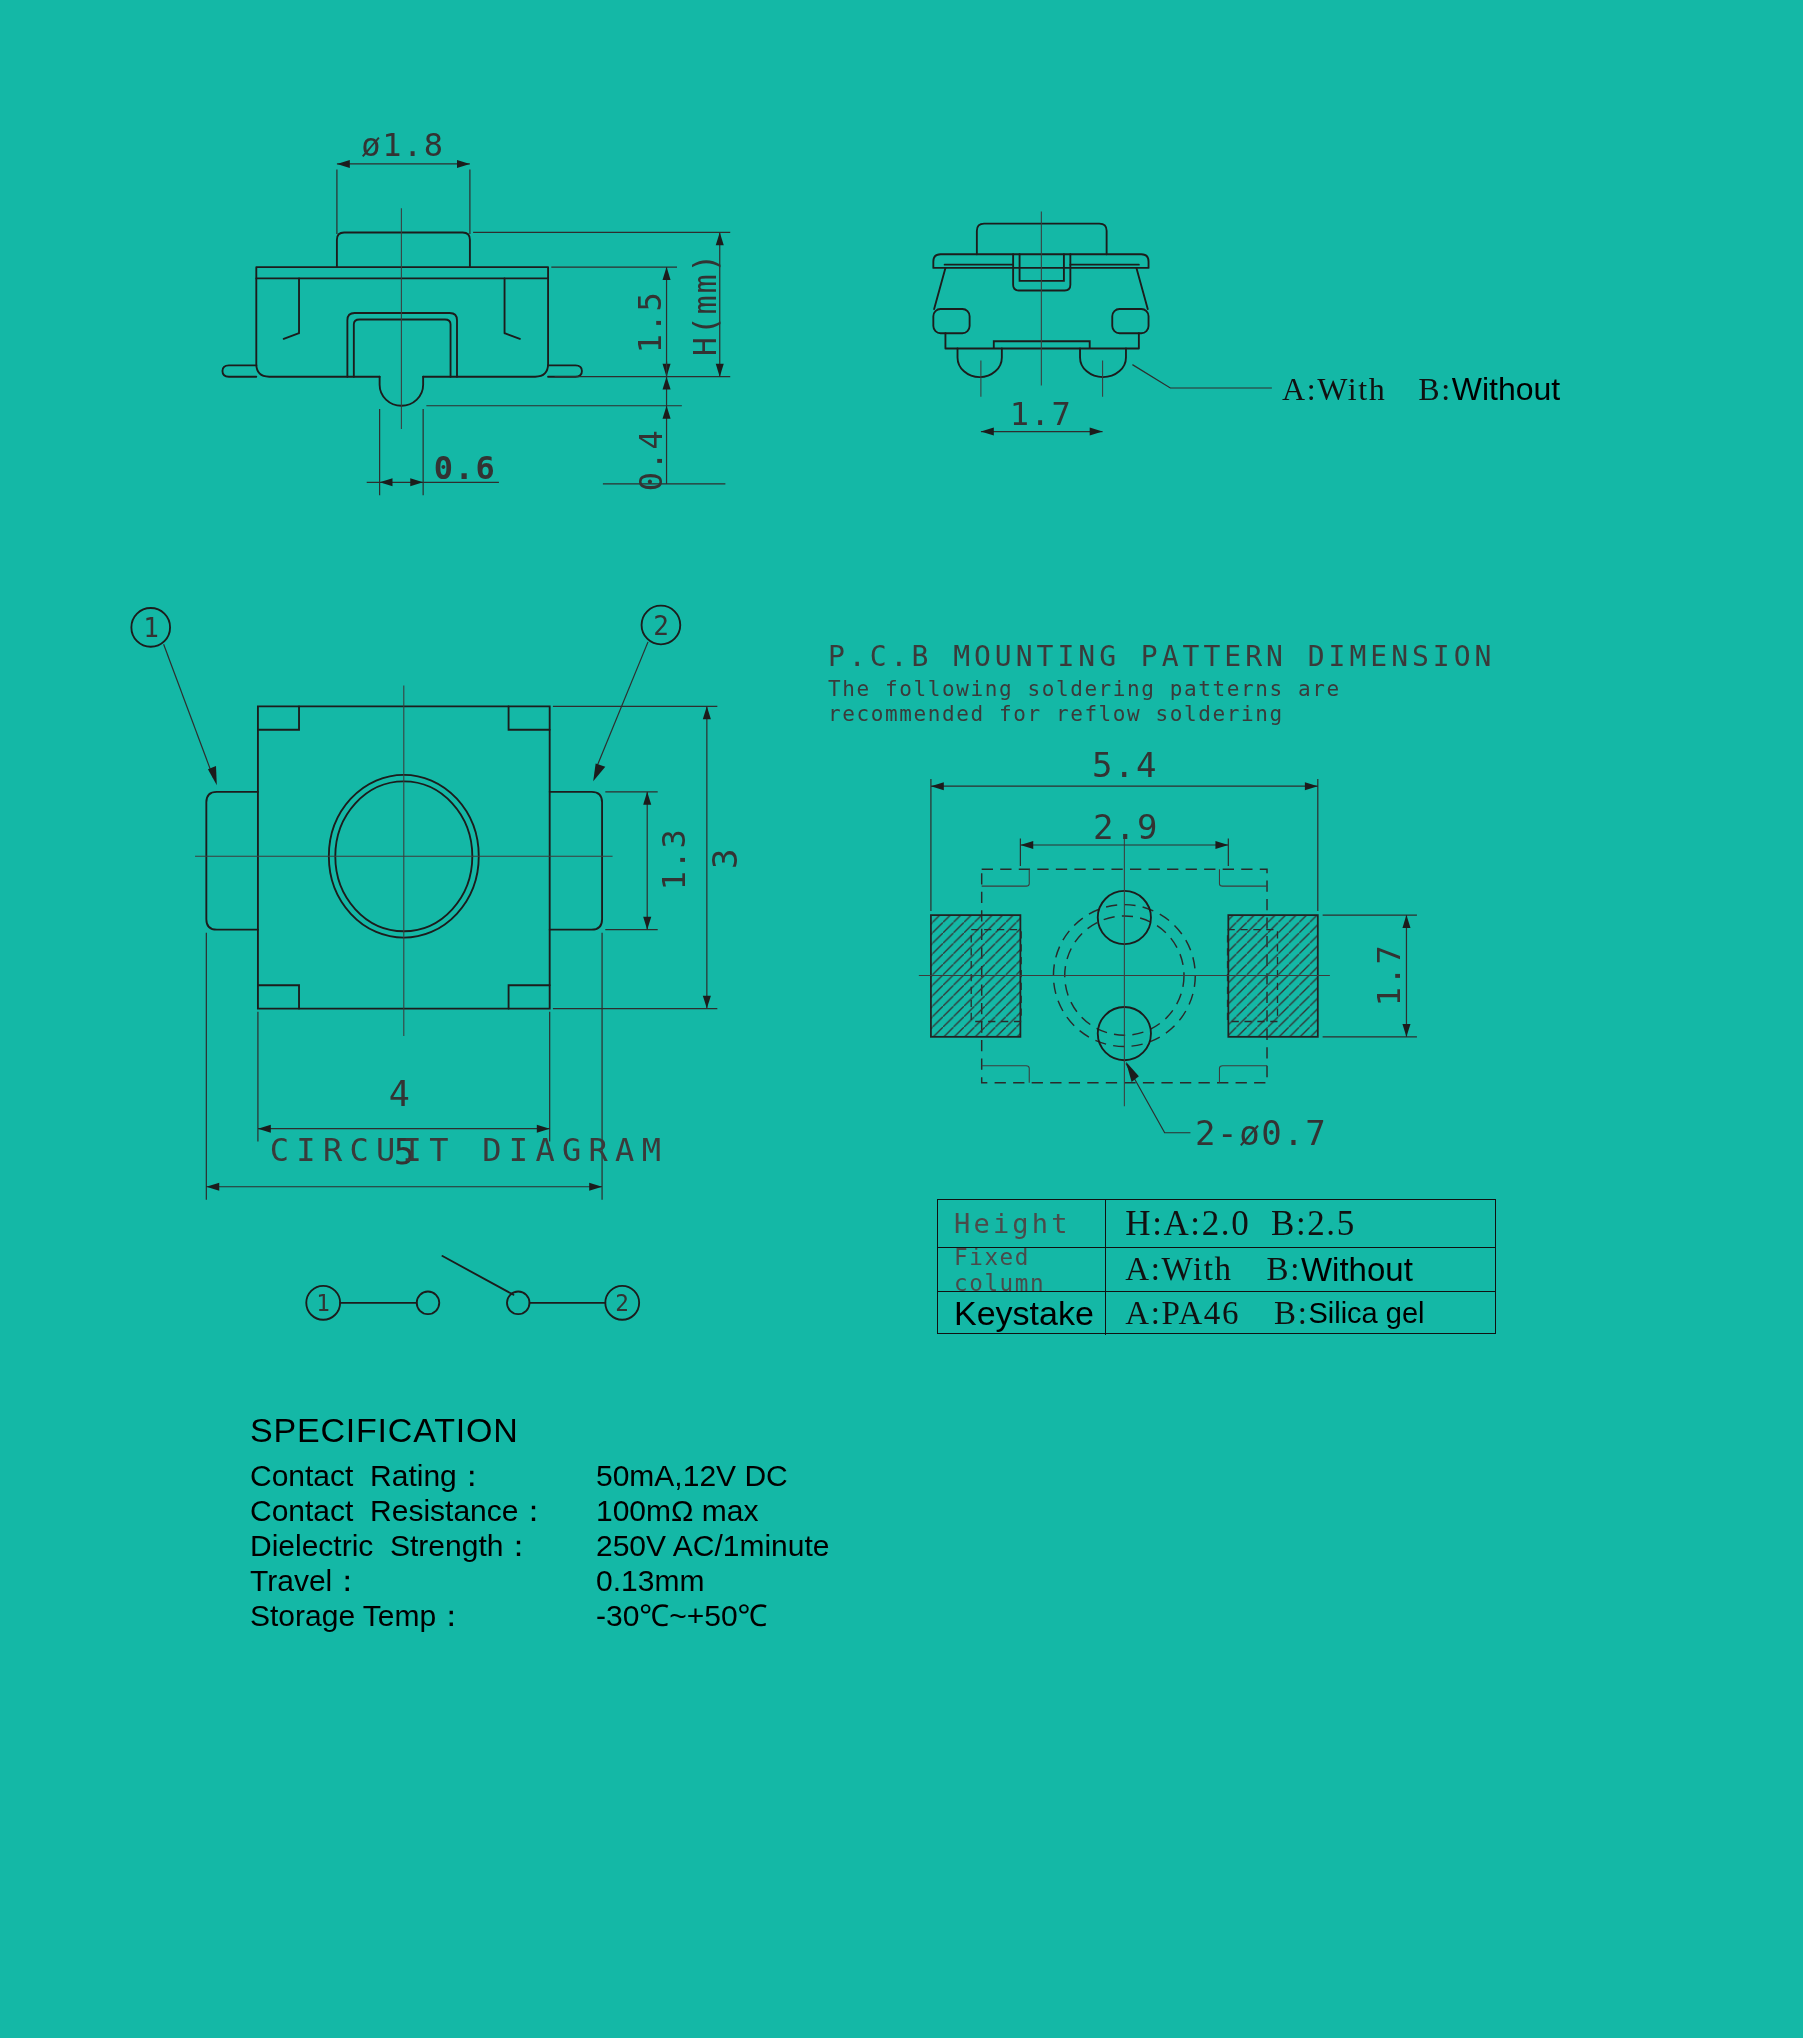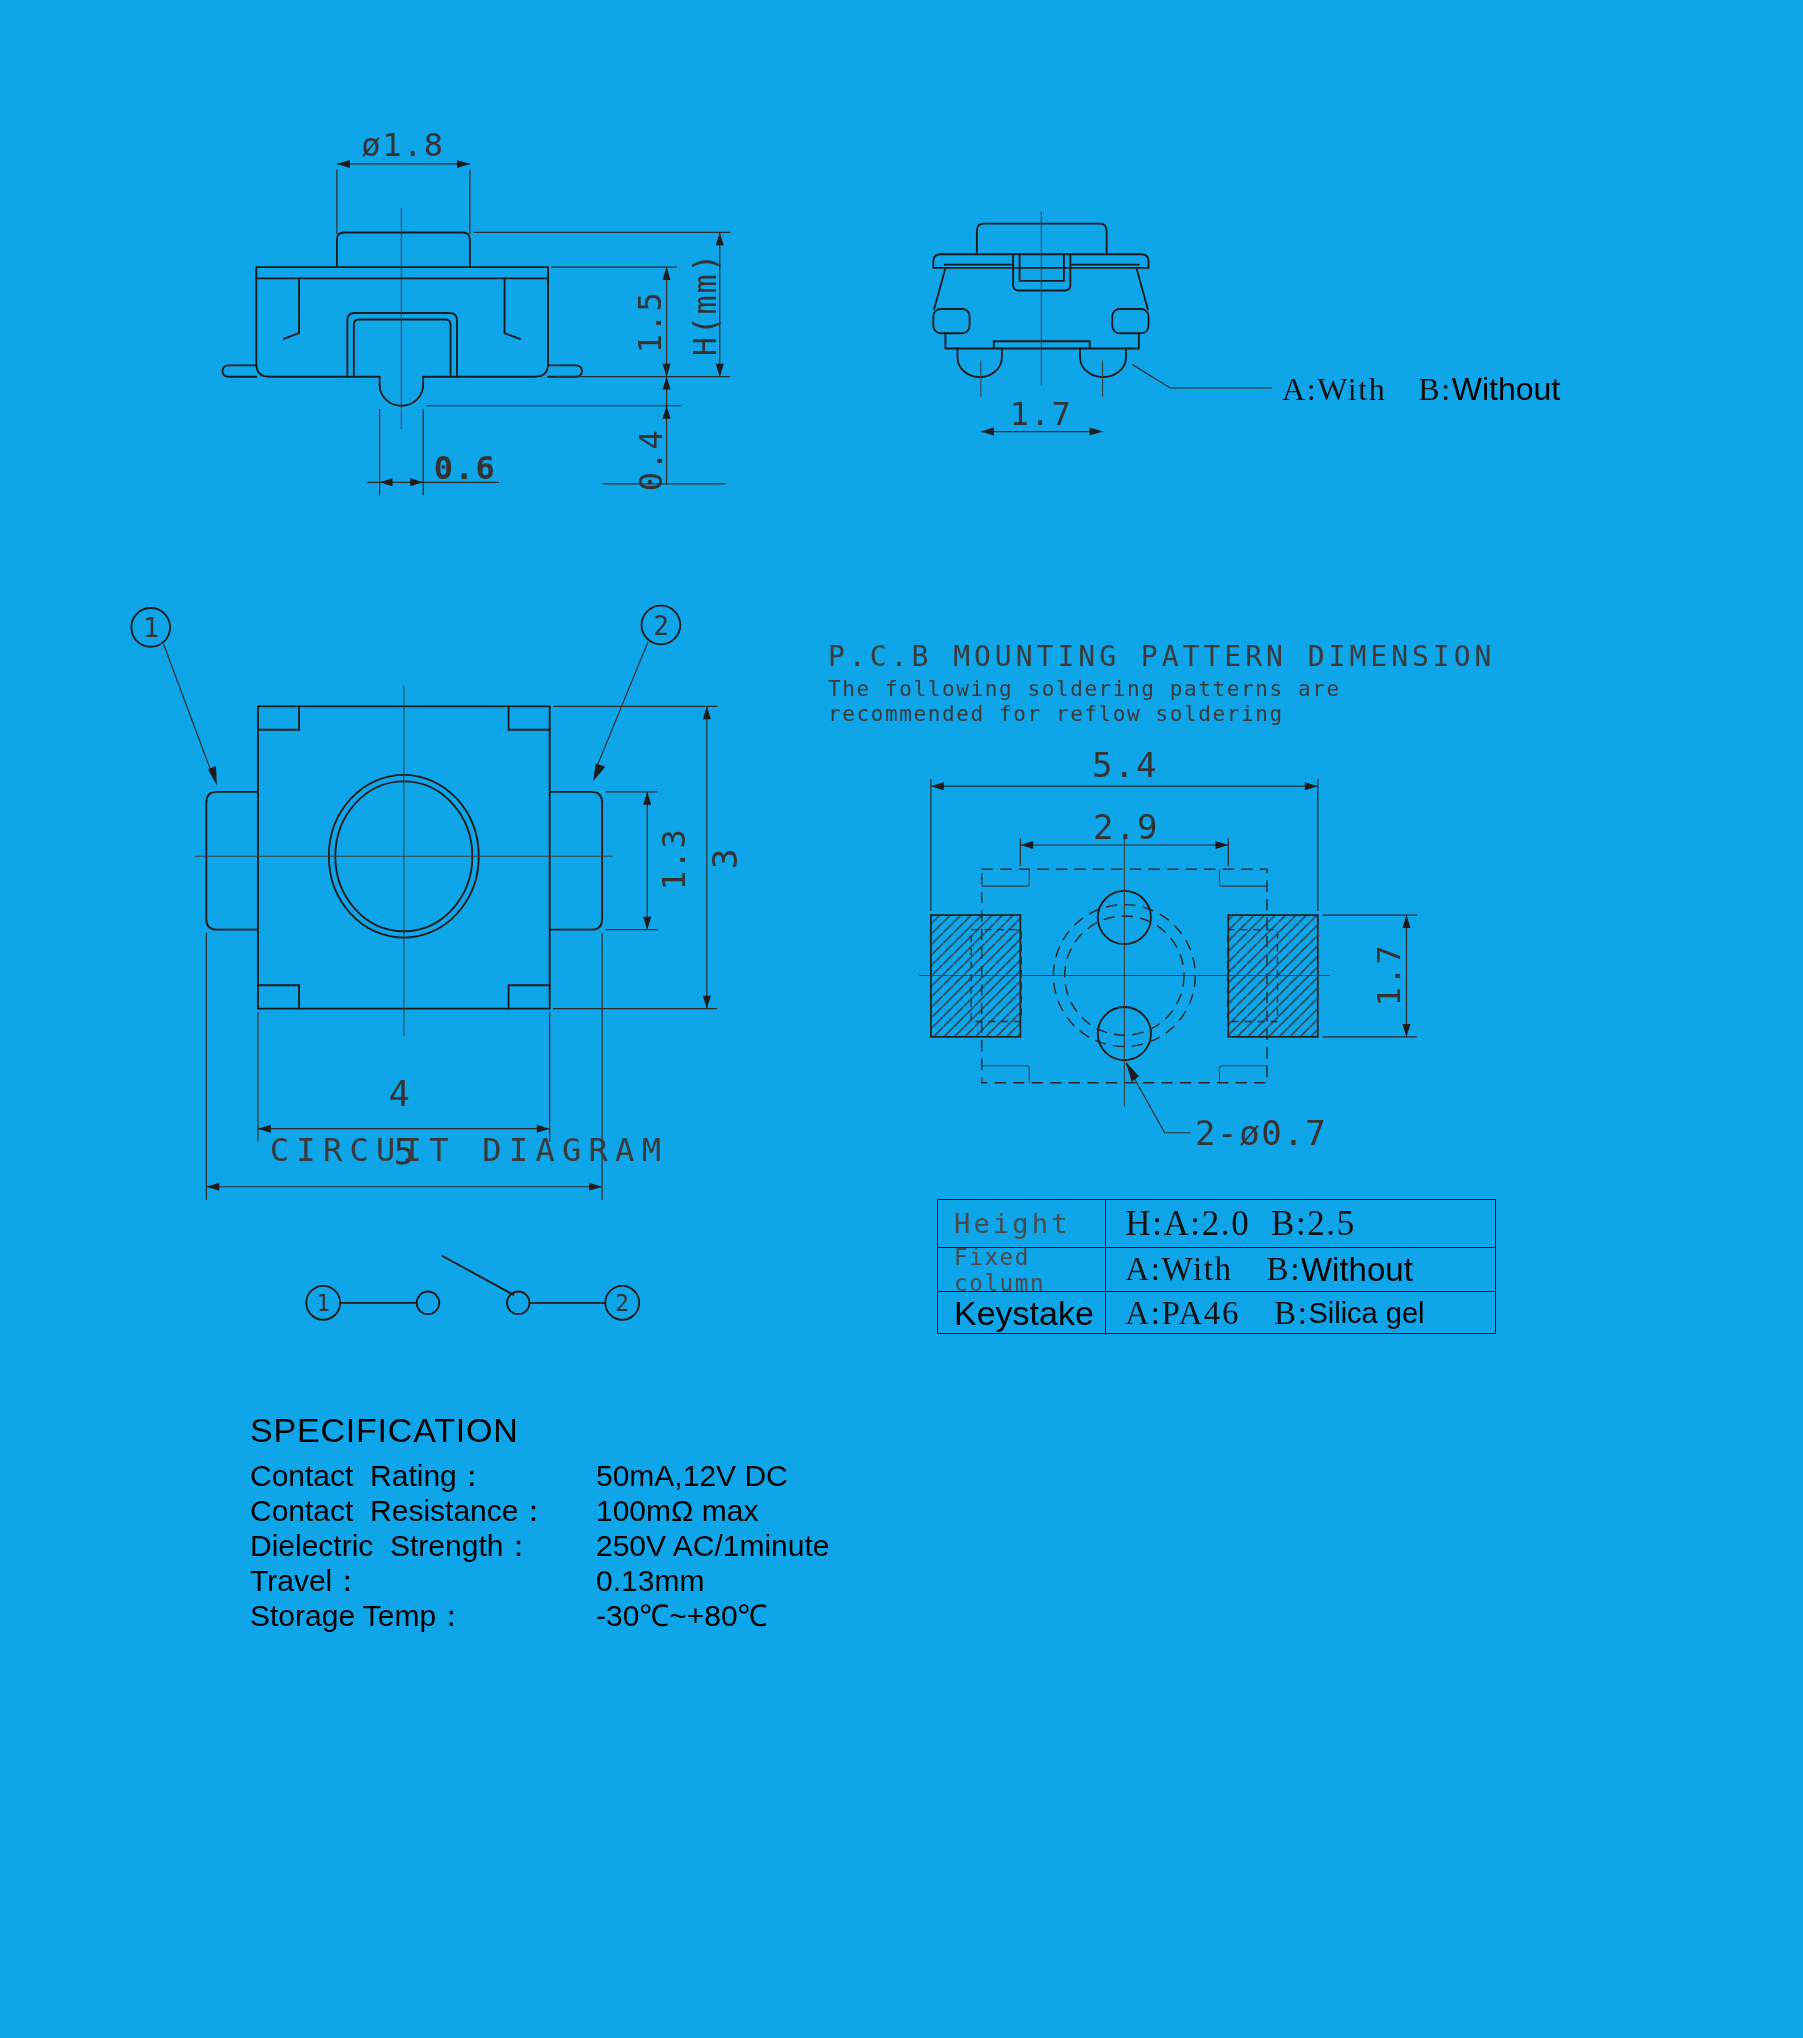--- a/index.html
+++ b/index.html
@@ -1,16 +1,16 @@
 <!DOCTYPE html>
 <html style="font-size:13px"><head>
 <meta charset="utf-8">
 <style>
   html,body{margin:0;padding:0;background:#fff;}
-  .canvas{position:relative;width:1803px;height:2039px;background:#0ea5e9;overflow:hidden;
+  .canvas{position:relative;width:1803px;height:2039px;background:#14b8a6;overflow:hidden;
           font-family:"Liberation Sans",sans-serif;}
   svg{position:absolute;left:0;top:0;}
   .main{fill:none;stroke:#1c1c1c;stroke-width:2.3;stroke-linecap:round;}
   .thin{fill:none;stroke:#3c3c3c;stroke-width:1.3;}
   .dim{fill:none;stroke:#2e2e2e;stroke-width:1.5;}
   .arr{fill:#1c1c1c;stroke:none;}
   .dash{fill:none;stroke:#2a2a2a;stroke-width:1.8;stroke-dasharray:14 9;}
   .dash2{fill:none;stroke:#2a2a2a;stroke-width:1.6;stroke-dasharray:9 7;}
   .t{position:absolute;white-space:pre;color:#2e2e2e;}
   .ctr{transform:translate(-50%,-50%);}
@@ -249,18 +249,18 @@
   <div class="spec-row">
     <span>Dielectric  Strength：</span>
     <span>250V AC/1minute</span>
   </div>
   <div class="spec-row">
     <span>Travel：</span>
     <span>0.13mm</span>
   </div>
   <div class="spec-row">
     <span>Storage Temp：</span>
-    <span>-30℃~+80℃</span>
+    <span>-30℃~+50℃</span>
   </div>
 </div>
 
 </div>
 
 
 </body></html>

